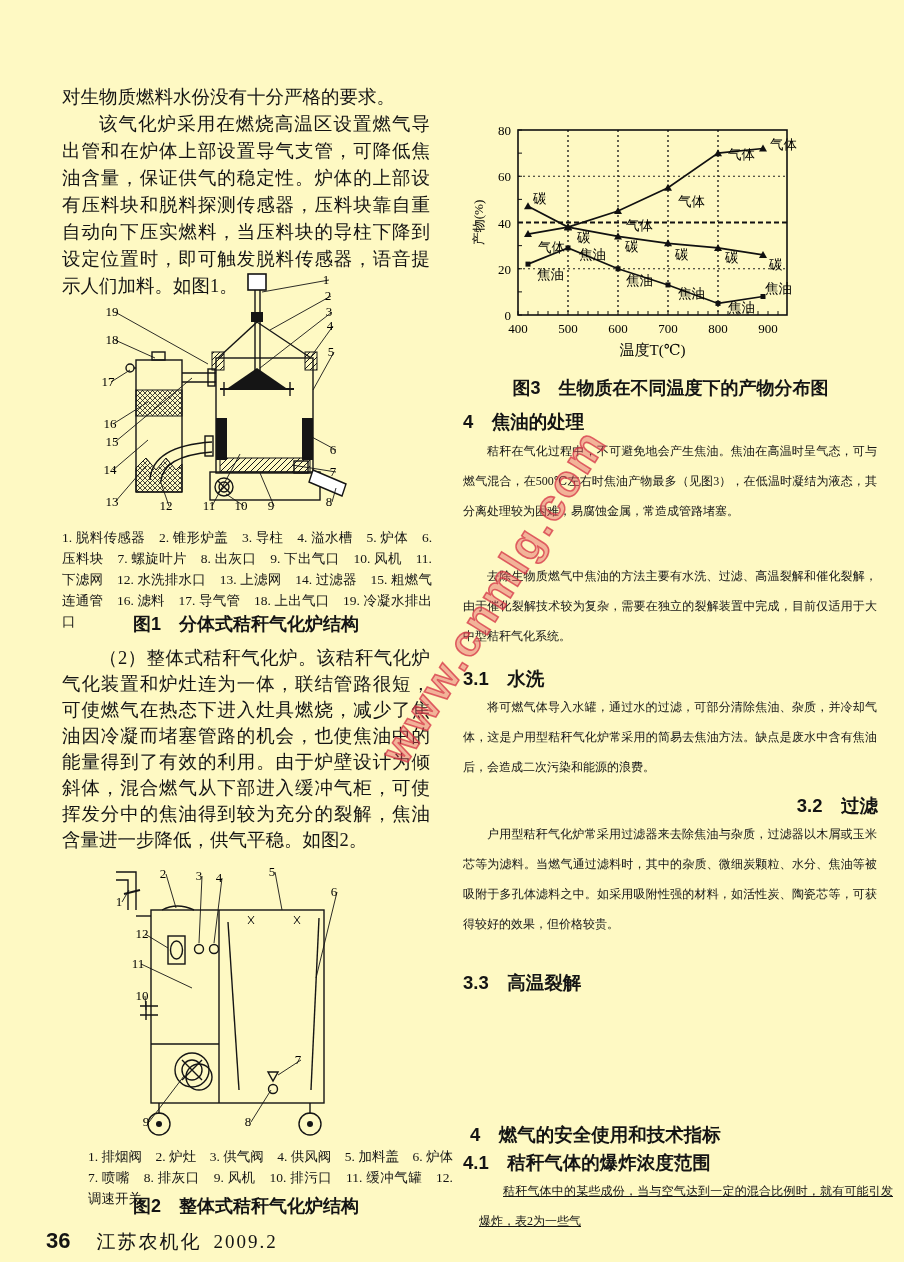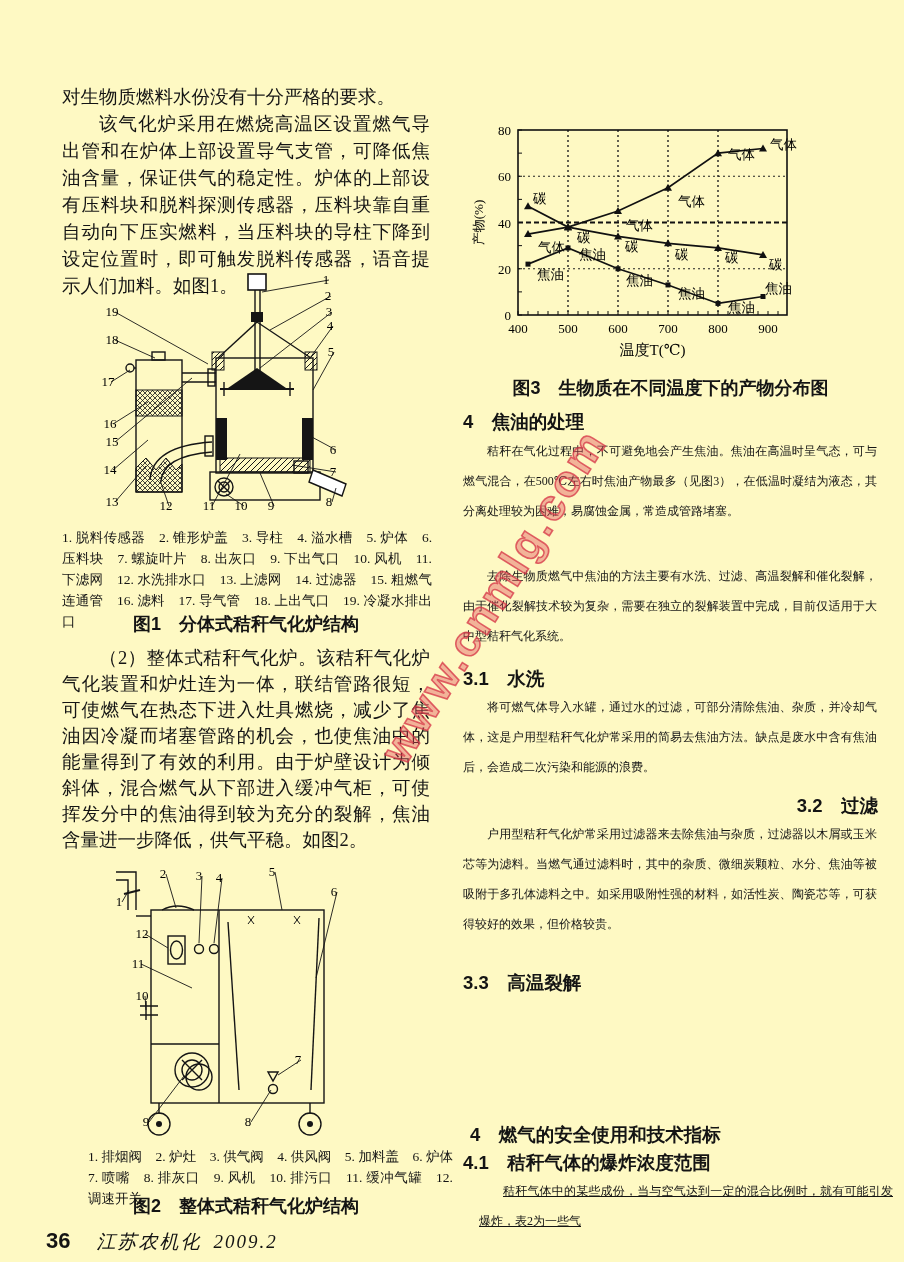--- a/index.html
+++ b/index.html
@@ -10,21 +10,21 @@
   .para-r{font-size:12px;line-height:30px;text-align:justify;text-justify:inter-character;}
   .indent{text-indent:2em;}
   .heading{font-family:"Liberation Sans","DejaVu Sans",sans-serif;font-weight:bold;font-size:18.5px;}
   .caption{font-family:"Liberation Sans","DejaVu Sans",sans-serif;font-weight:bold;font-size:18px;text-align:center;}
   .legend{font-size:13.5px;line-height:21px;text-align:justify;}
   .watermark{font-family:"Liberation Sans","DejaVu Sans",sans-serif;font-weight:bold;
              font-size:44px;letter-spacing:3px;color:rgba(224,74,88,0.40);
              -webkit-text-stroke:1.6px rgba(214,52,70,0.75);
              transform:rotate(-58deg);text-align:center;pointer-events:none;}
   .footer-num{font-family:"Liberation Sans","DejaVu Sans",sans-serif;font-weight:bold;font-size:22px;}
-  .footer-journal{font-style:italic;font-size:19px;letter-spacing:2px;}
+  .footer-journal{font-size:19px;letter-spacing:2px;}
   svg text{font-family:"Liberation Serif","DejaVu Serif",serif;}
   .tick-label{font-size:13px;}
   .series-label{font-size:13.5px;}
   .callout-num{font-size:13px;}
 </style>
 </head>
 <body>
 
 <div class="page">
 

